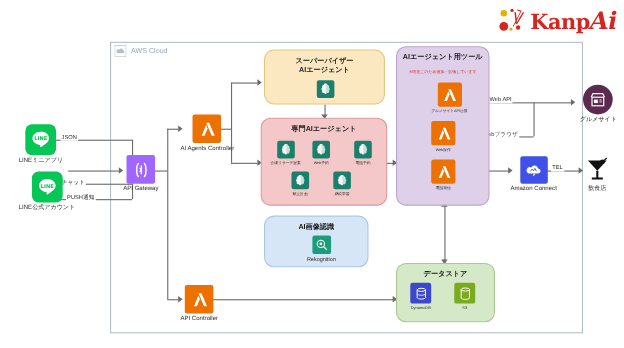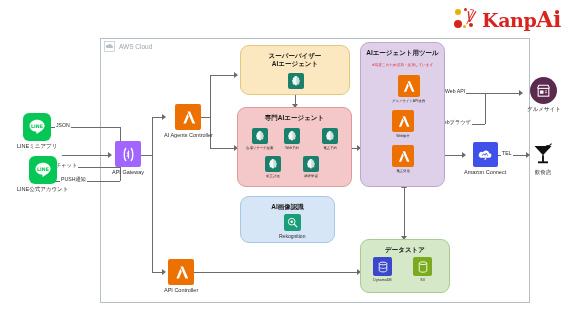--- a/index.html
+++ b/index.html
@@ -17,21 +17,21 @@
   .logo-dots i { position: absolute; display: block; border-radius: 50%; }
   .d1 { width: 6px; height: 6px; background: #e8b007; left: 2px; top: 2px; }
   .d2 { width: 8px; height: 8px; background: #d8241f; left: 1px; top: 13px; }
   .d3 { width: 3px; height: 3px; background: #d8241f; left: 11px; top: 1px; }
   .d4 { width: 3px; height: 3px; background: #e8b007; left: 10px; top: 18px; }
   .d5 { width: 4px; height: 4px; background: #d8241f; left: 16px; top: 16px; }
   .squig { position: absolute; left: 12px; top: 3px; font-size: 15px; color: #d8241f;
            font-family: "DejaVu Serif", serif; font-style: italic; line-height: 1; }
   .logo-text { font-size: 19px; color: #d8241f; font-family: "DejaVu Serif", serif;
                font-weight: bold; letter-spacing: -0.4px; }
-  .logo-text .ai { font-size: 22px; }
+  .logo-text .ai { font-style: italic; font-size: 22px; }
 
   
   .cloud-box {
     position: absolute; left: 100px; top: 38px; width: 430px; height: 265px;
     border: 1px solid #b6bfc6; background: transparent;
   }
   .cloud-label { position: absolute; left: 104px; top: 41px; display: flex; align-items: center; gap: 4px; }
   .cloud-label .txt { font-size: 6.5px; color: #9aa4ad; }
 
   

